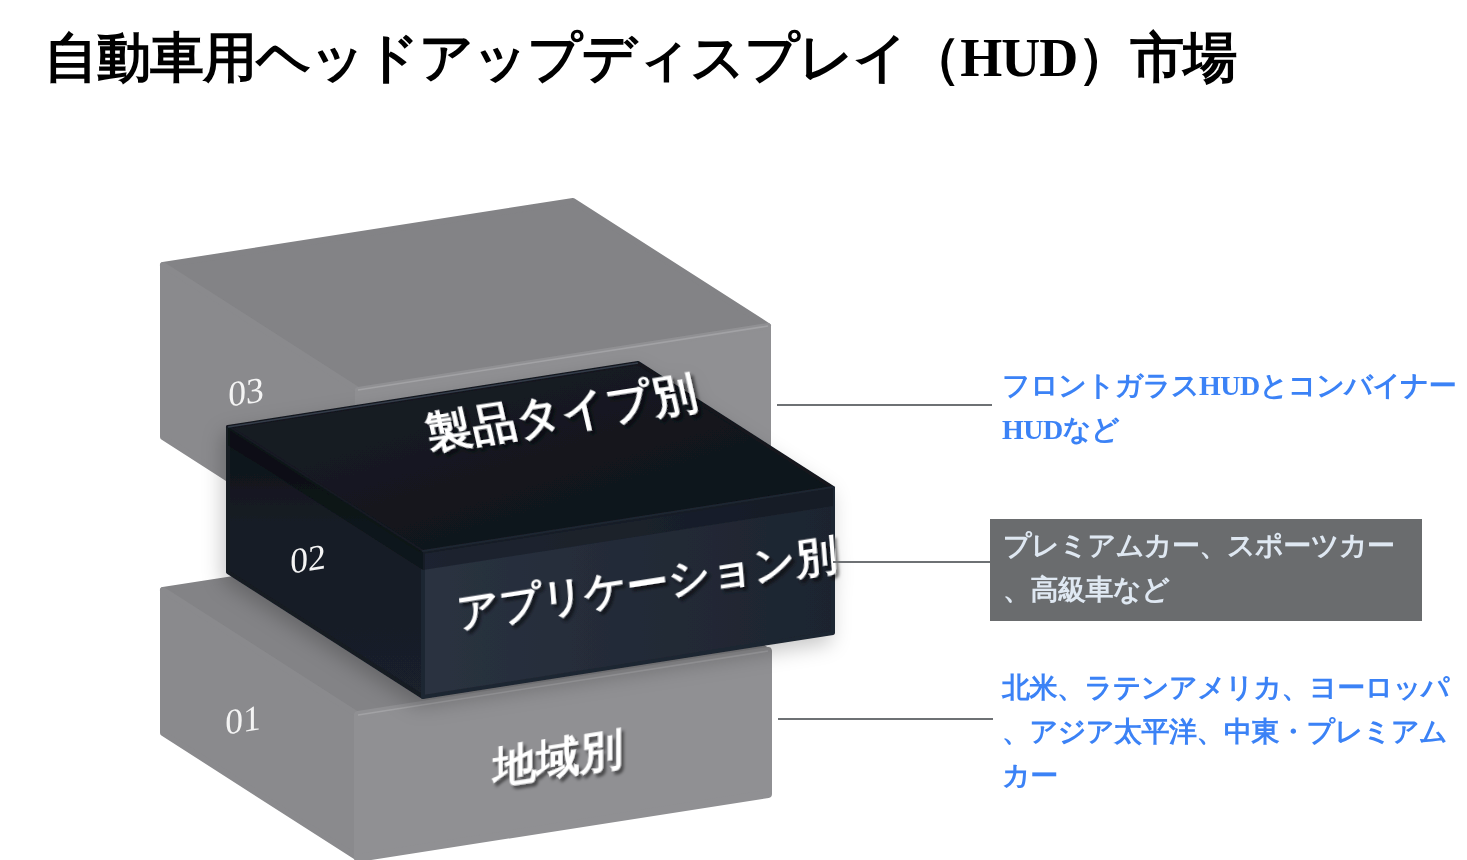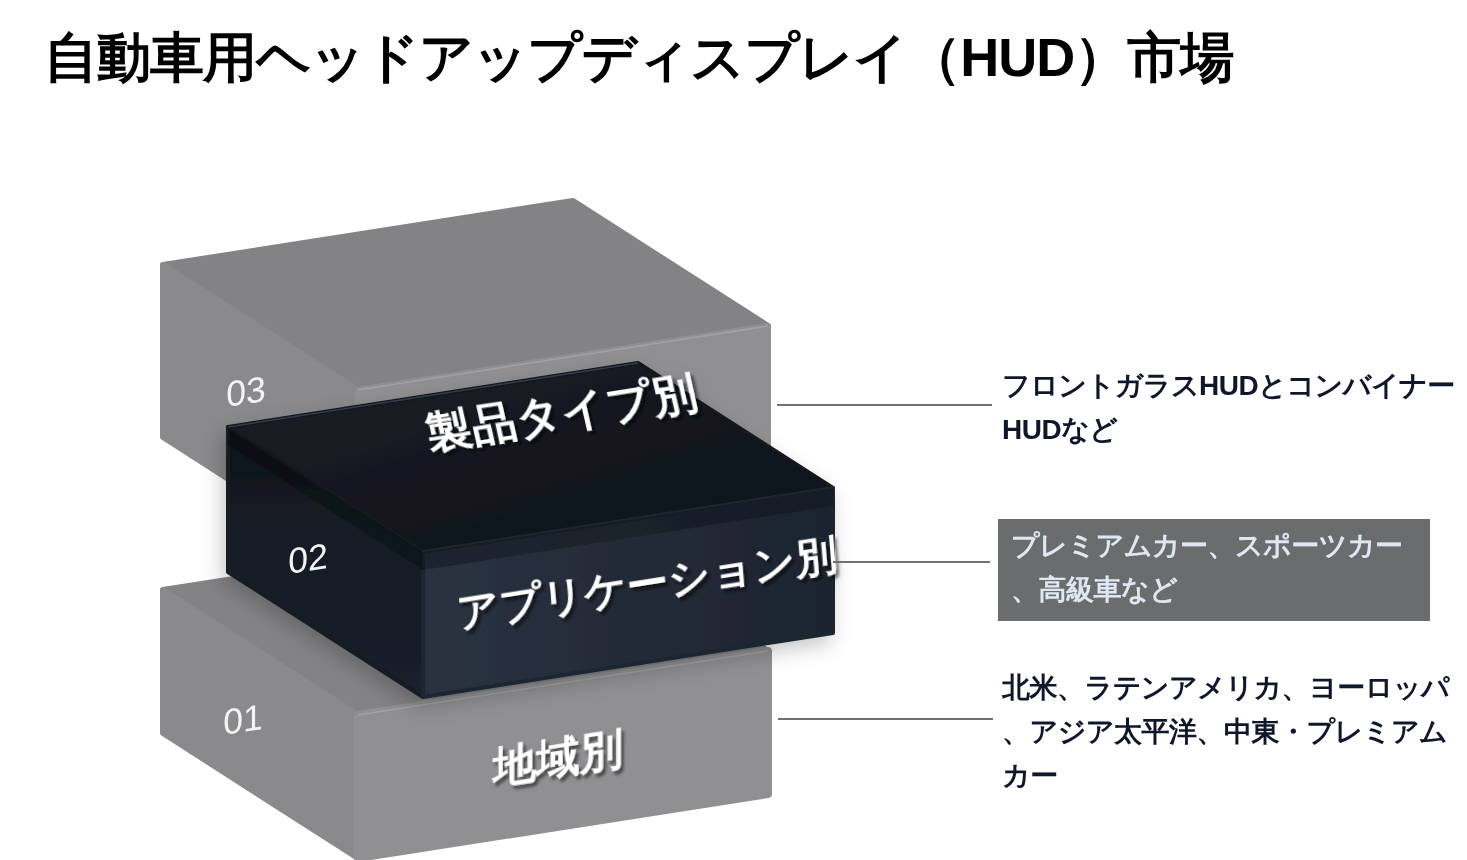--- a/index.html
+++ b/index.html
@@ -2,21 +2,21 @@
 <html><head>
 <meta charset="utf-8">
 <style>
   html,body{margin:0;padding:0;background:#ffffff;}
   .stage{
     position:relative;
     width:1467px;
     height:860px;
     background:#ffffff;
     overflow:hidden;
-    font-family:Liberation Sans, sans-serif;
+    font-family:Liberation Serif, serif;
   }
   .page-title{
     position:absolute;
     left:44px;
     top:22px;
     margin:0;
     font-size:54px;
     font-weight:600;
     letter-spacing:-1px;
     color:#000000;
@@ -37,29 +37,29 @@
   }
   .ann{
     position:absolute;
     font-size:28px;
     line-height:44px;
     font-weight:bold;
     letter-spacing:-0.5px;
     line-break:anywhere;
     overflow-wrap:anywhere;
   }
-  .ann-plain{ color:#0f172a; }
+  .ann-plain{ color:#3b82f6; }
   .ann-box{
     background:#6a6c6e;
     color:#dfe8f2;
     box-sizing:border-box;
     padding:5px 12px 9px 13px;
   }
   .ann1{ left:1002px; top:364px; width:462px; }
-  .ann2{ left:990px;  top:519px; width:432px; min-height:88px;margin-left:8px; }
+  .ann2{ left:990px;  top:519px; width:432px; min-height:88px; }
   .ann3{ left:1002px; top:666px; width:458px; }
 </style>
 </head>
 <body>
 
 <div class="stage">
 
   <h1 class="page-title">自動車用ヘッドアップディスプレイ（HUD）市場</h1>
 
   <svg class="diagram-svg" viewBox="0 0 1467 860" xmlns="http://www.w3.org/2000/svg">

